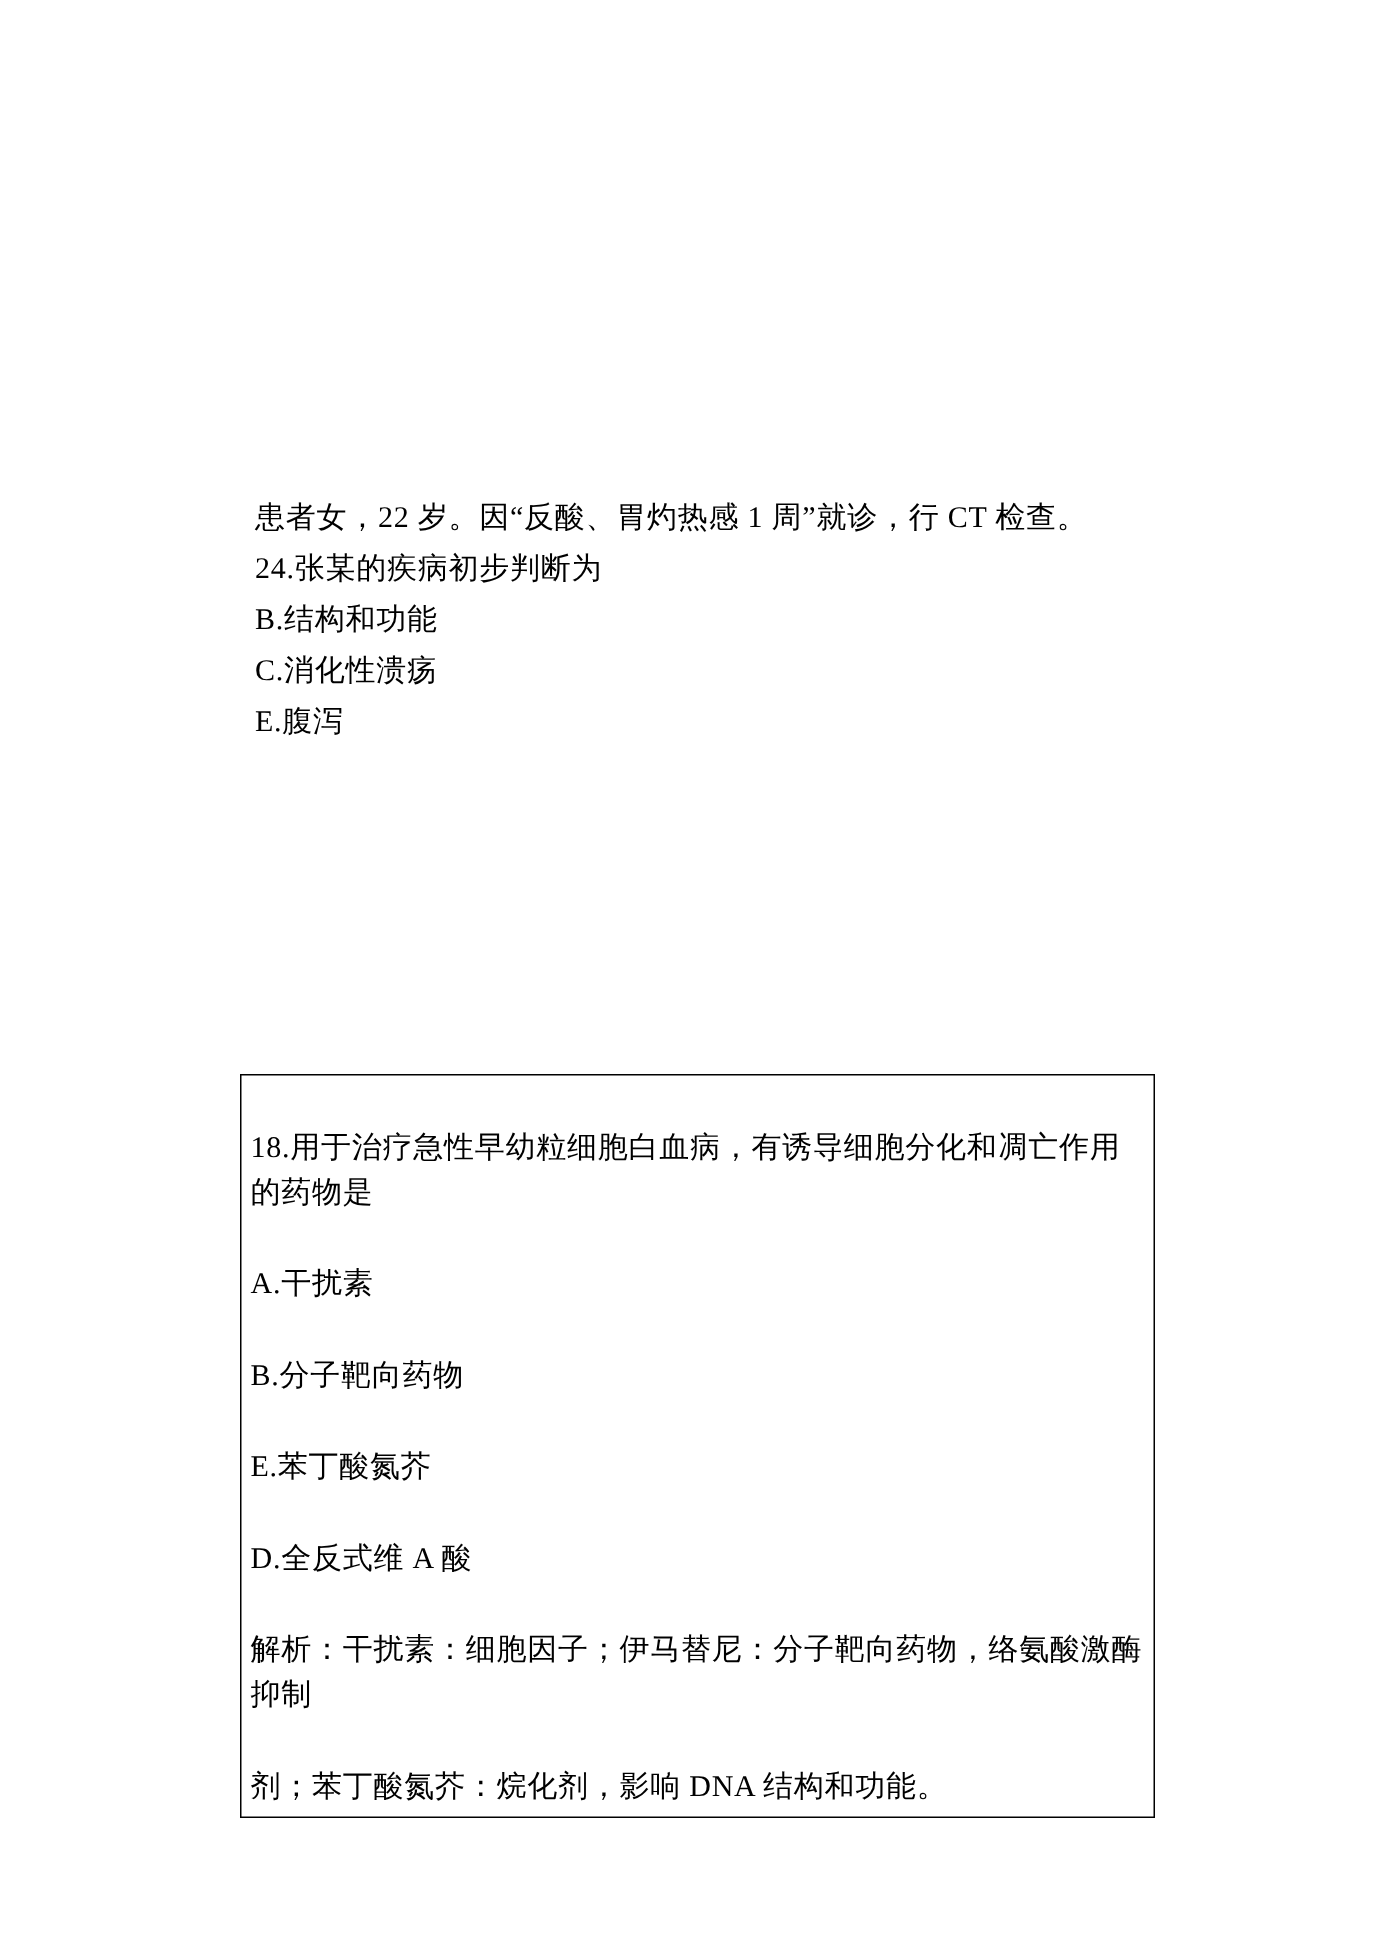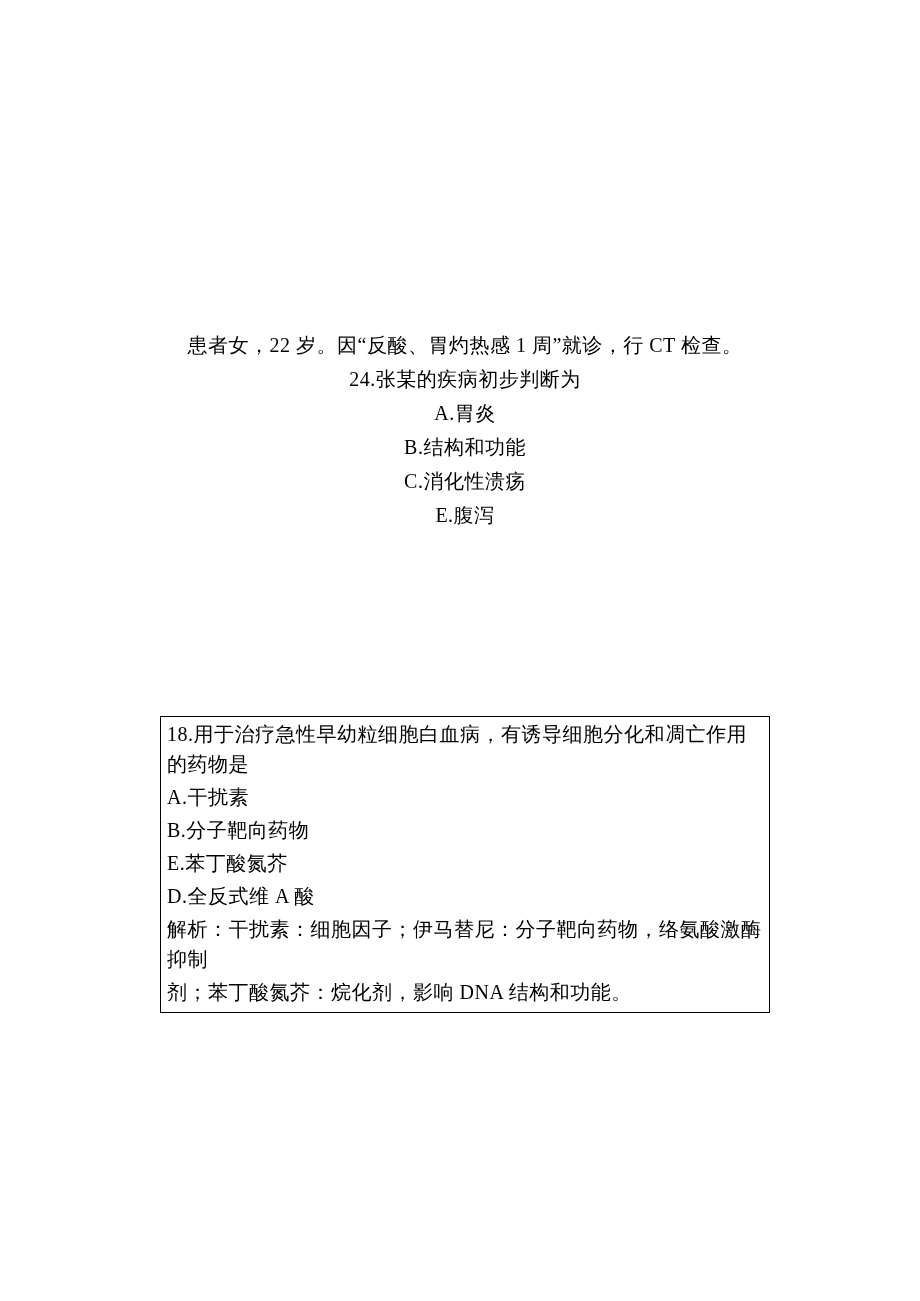--- a/index.html
+++ b/index.html
@@ -15,42 +15,41 @@
     }
     .block1 {
       position: absolute;
       top: 330px;
       left: 170px;
       width: 590px;
     }
     .block1 .line {
       margin-bottom: 4px;
       letter-spacing: 0.5px;
-      text-align: center;
     }
     .block2 {
       position: absolute;
       top: 716px;
       left: 160px;
       width: 610px;
       border: 1px solid #000000;
       padding: 2px 6px 2px 6px;
     }
     .block2 .line {
       margin-bottom: 3px;
       letter-spacing: 0.5px;
+      margin-top: 31px;
     }
   </style>
 </head>
 <body>
 
 <div class="block1">
   <div class="line">患者女，22 岁。因“反酸、胃灼热感 1 周”就诊，行 CT 检查。</div>
   <div class="line">24.张某的疾病初步判断为</div>
-  <div class="line">A.胃炎</div>
   <div class="line">B.结构和功能</div>
   <div class="line">C.消化性溃疡</div>
   <div class="line">E.腹泻</div>
 </div>
 
 <div class="block2">
   <div class="line">18.用于治疗急性早幼粒细胞白血病，有诱导细胞分化和凋亡作用的药物是</div>
   <div class="line">A.干扰素</div>
   <div class="line">B.分子靶向药物</div>
   <div class="line">E.苯丁酸氮芥</div>

